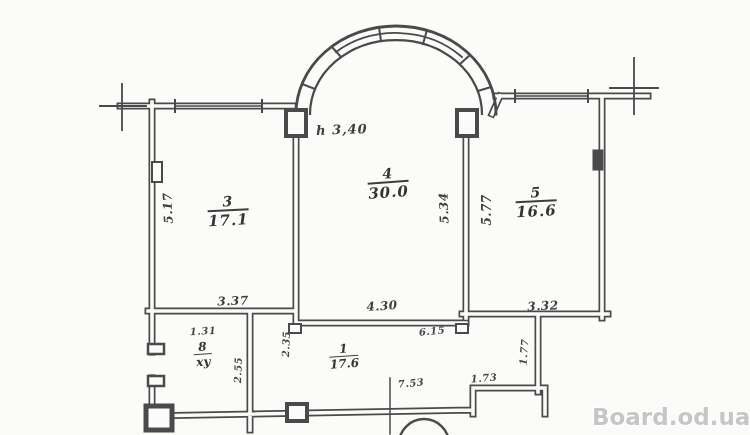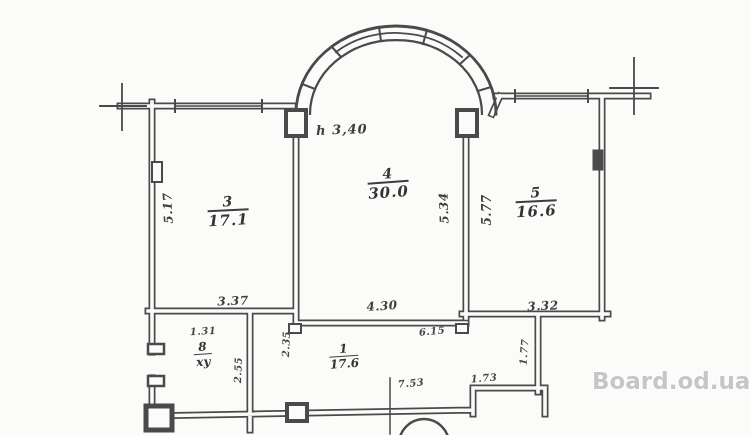--- a/index.html
+++ b/index.html
@@ -23,20 +23,21 @@
   .room-label.small .rnum{font-size:12px;padding:0 5px;border-bottom-width:1.5px;}
   .room-label.small .rarea{font-size:12px;letter-spacing:0;}
   .hnote{
     position:absolute;font-style:italic;font-weight:700;font-size:13px;color:#3e3e3e;
     transform:rotate(-2deg);letter-spacing:1px;white-space:nowrap;
   }
   .wm{
     position:absolute;left:592px;width:154px;text-align:center;
     font-family:"DejaVu Sans",sans-serif;font-weight:700;color:#c6c6c6;
     text-shadow:-1px -1px 0 #ffffff,1px 1px 1px #ffffff,0 0 2px #ffffff;
+    margin-top:36px;
   }
   .wm-title{top:369px;font-size:23px;line-height:1.1;}
   .wm-sub{top:396px;font-size:12px;line-height:1.2;}
 </style>
 </head>
 <body>
 
 <div class="scan">
 
   <svg class="plan-svg" width="750" height="435" viewBox="0 0 750 435">

